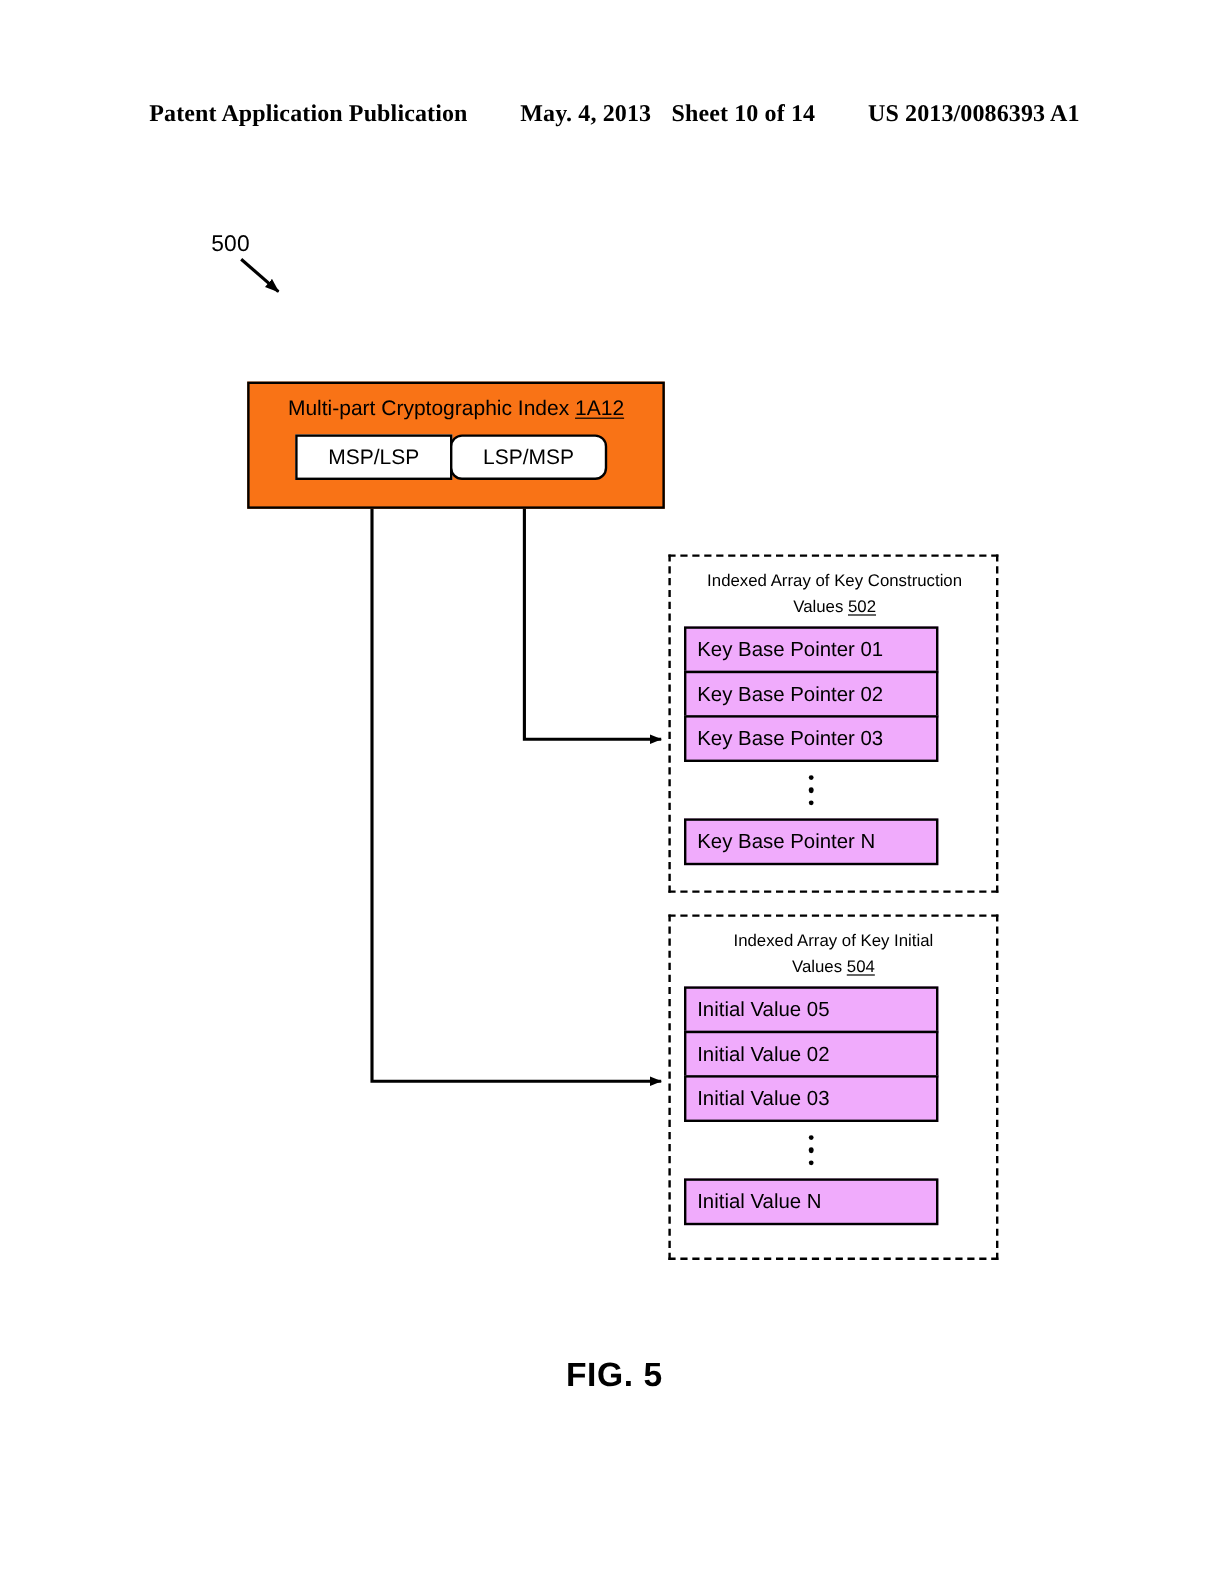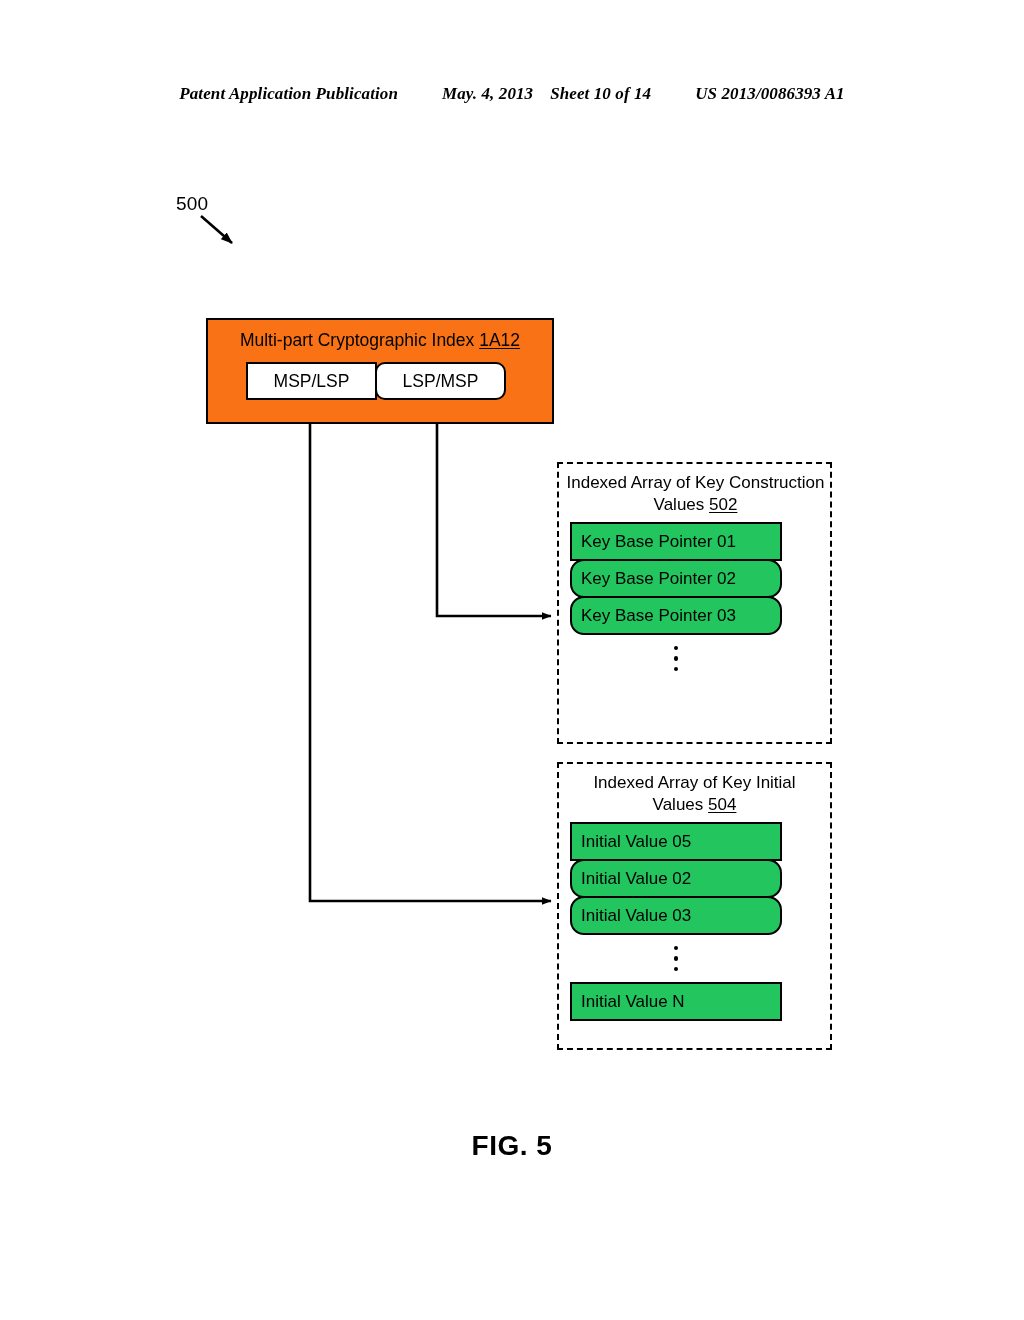--- a/index.html
+++ b/index.html
@@ -21,24 +21,23 @@
   #page-header {
     position: absolute;
     left: 0;
     top: 84px;
     width: 1024px;
     display: flex;
     justify-content: center;
     align-items: flex-start;
     font-family: "Liberation Serif", serif;
     font-weight: bold;
-    font-size: 17px;
+    font-size: 20px;
     letter-spacing: 0.1px;
     white-space: nowrap;
-    font-style: italic;
   }
   #page-header .hdr-pub { margin-right: 44px; }
   #page-header .hdr-date { margin-right: 17px; }
   #page-header .hdr-sheet { margin-right: 44px; }
 
   
   #figure-canvas {
     position: absolute;
     left: 0;
     top: 0;
@@ -123,21 +122,21 @@
   #key-initial-group {
     left: 557px;
     top: 762px;
     width: 275px;
     height: 288px;
   }
   .group-title {
     position: absolute;
     top: 8px;
     text-align: center;
-    font-size: 17px;
+    font-size: 14px;
     line-height: 22px;
     white-space: nowrap;
   }
   #key-construction-group .group-title {
     left: -1px;
     width: 275px;
   }
   #key-initial-group .group-title {
     left: 0px;
     width: 271px;
@@ -152,28 +151,28 @@
     position: absolute;
     left: 11px;
     width: 212px;
   }
   #key-construction-group .cell-stack { top: 58px; }
   #key-initial-group .cell-stack { top: 58px; }
 
   .array-cell {
     height: 39px;
     border: 2px solid #000;
-    background: #22c55e;
+    background: #f0abfc;
     display: flex;
     align-items: center;
     padding-left: 9px;
     font-size: 17px;
     white-space: nowrap;
   }
-  .array-cell + .array-cell { margin-top: -2px; border-radius: 14px; }
+  .array-cell + .array-cell { margin-top: -2px; }
 
   .ellipsis-vert {
     height: 47px;
     display: flex;
     flex-direction: column;
     align-items: center;
     justify-content: center;
     gap: 6px;
   }
   .ellipsis-vert .dot {
@@ -245,20 +244,21 @@
     </div>
     <div class="cell-stack">
       <div class="array-cell">Key Base Pointer 01</div>
       <div class="array-cell">Key Base Pointer 02</div>
       <div class="array-cell">Key Base Pointer 03</div>
       <div class="ellipsis-vert">
         <span class="dot"></span>
         <span class="dot"></span>
         <span class="dot"></span>
       </div>
+      <div class="array-cell tail">Key Base Pointer N</div>
     </div>
   </div>
 
   <div class="array-group" id="key-initial-group">
     <div class="group-title">
       <span>Indexed Array of Key Initial</span><br>
       <span>Values </span><span class="ref-num">504</span>
     </div>
     <div class="cell-stack">
       <div class="array-cell">Initial Value 05</div>

